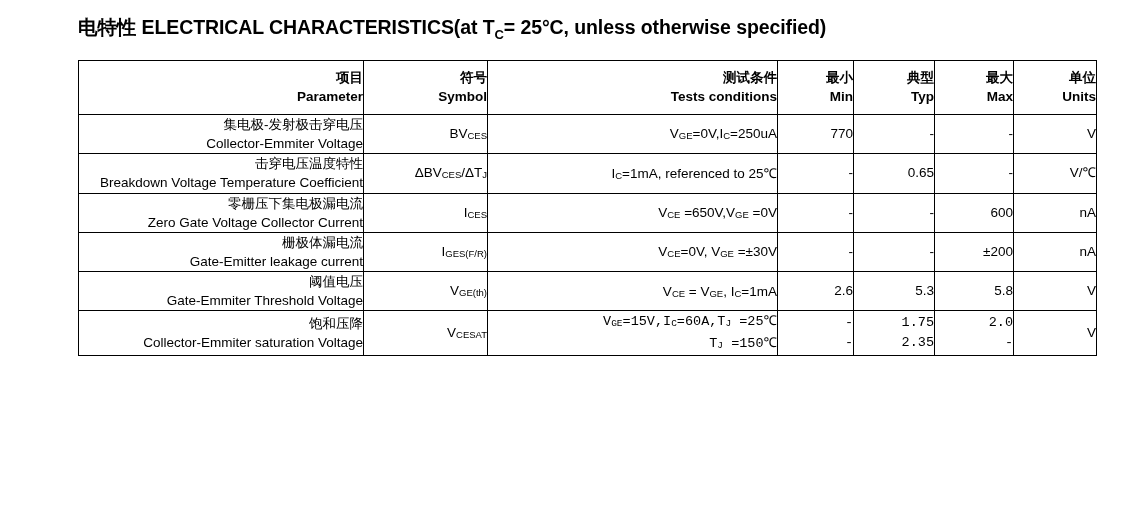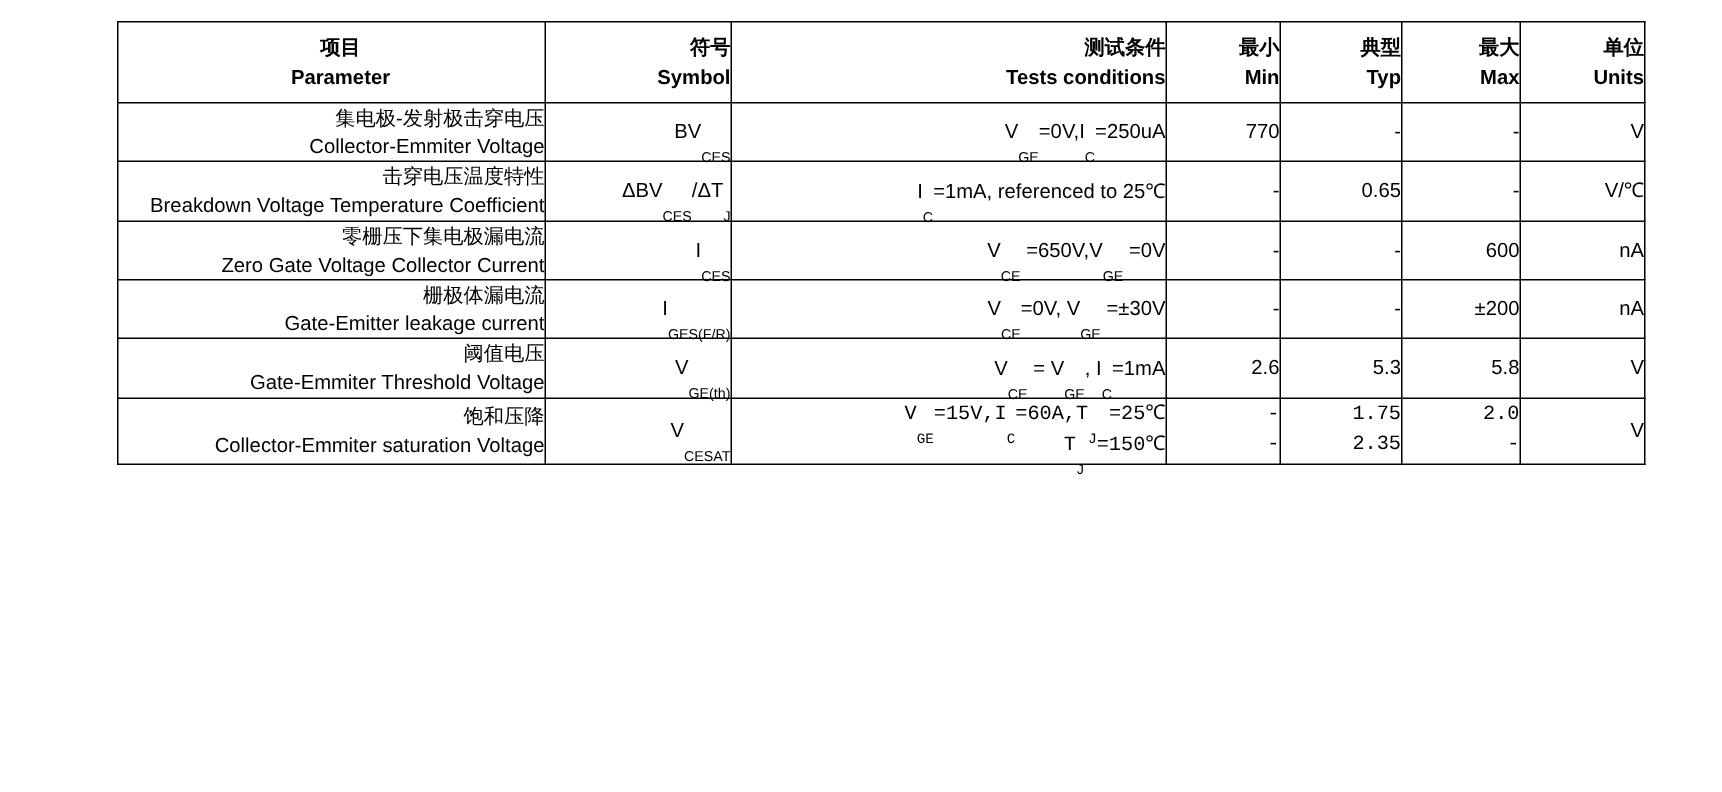--- a/index.html
+++ b/index.html
@@ -54,21 +54,21 @@
   .colw-unit   { width: 83px; }
 
   thead th {
     height: 53px;
     font-weight: bold;
     font-size: 13.5px;
     line-height: 1.45;
     padding: 4px 2px;
   }
   thead th.left-head {
-    text-align: center;
+    text-align: right;
     padding-left: 12px;
   }
   .cn { font-weight: bold; }
   .en { font-weight: bold; }
 
   td.section {
     text-align: left;
     padding: 5px 0 5px 12px;
     font-size: 13.5px;
     height: 22px;
@@ -88,29 +88,33 @@
 
   td.val {
     font-size: 13.5px;
     line-height: 1.5;
   }
   td.cond {
     font-size: 13.5px;
     line-height: 1.6;
     padding: 6px 4px;
   }
-  sub { font-size: 9.5px; vertical-align: baseline; position: relative; top: 16px; }
+  sub { font-size: 9.5px; vertical-align: baseline; position: relative; top: 1px; }
   .nowrap { white-space: nowrap; }
   .two-line { line-height: 1.6; font-family: Liberation Mono, monospace; }
 </style>
 </head>
 <body>
 
 <div class="page">
 
+  <h1 class="doc-title">
+    <span>电特性</span>
+    <span>ELECTRICAL CHARACTERISTICS(at T</span><span class="sub">C</span><span>= 25°C, unless otherwise specified)</span>
+  </h1>
 
   <table class="spec">
     <colgroup>
       <col class="colw-param">
       <col class="colw-sym">
       <col class="colw-cond">
       <col class="colw-min">
       <col class="colw-typ">
       <col class="colw-max">
       <col class="colw-unit">

